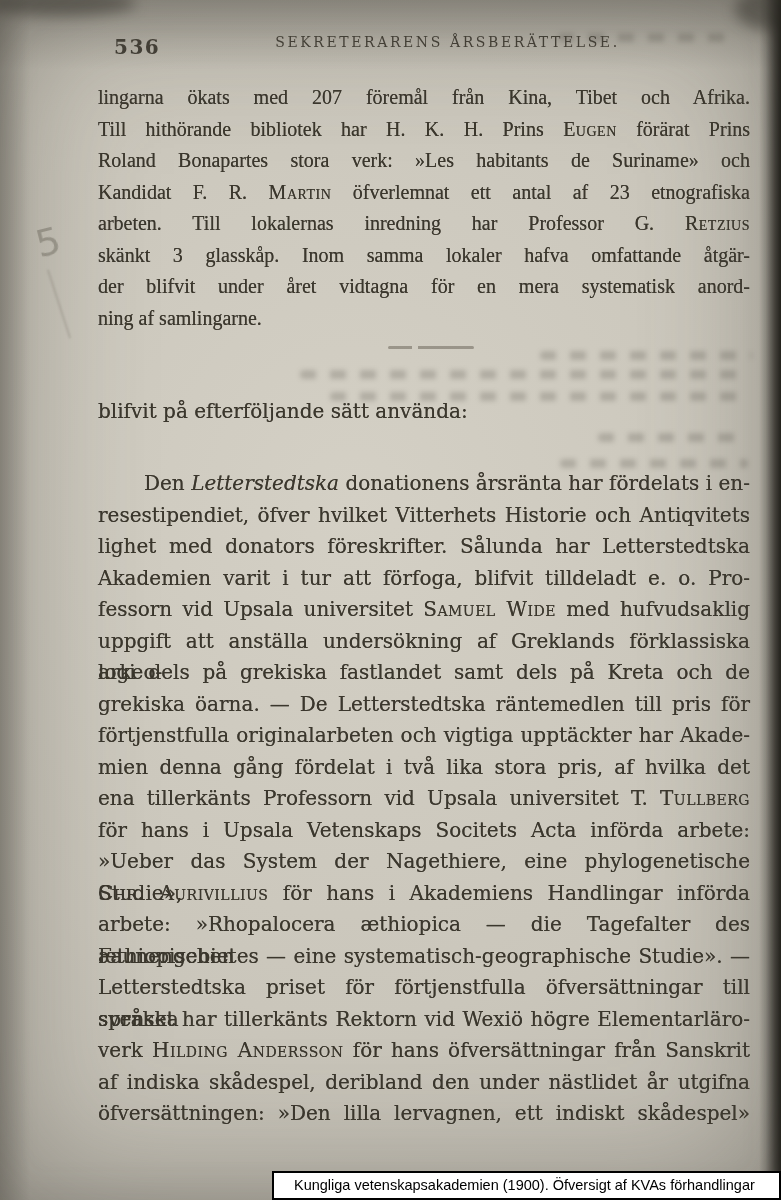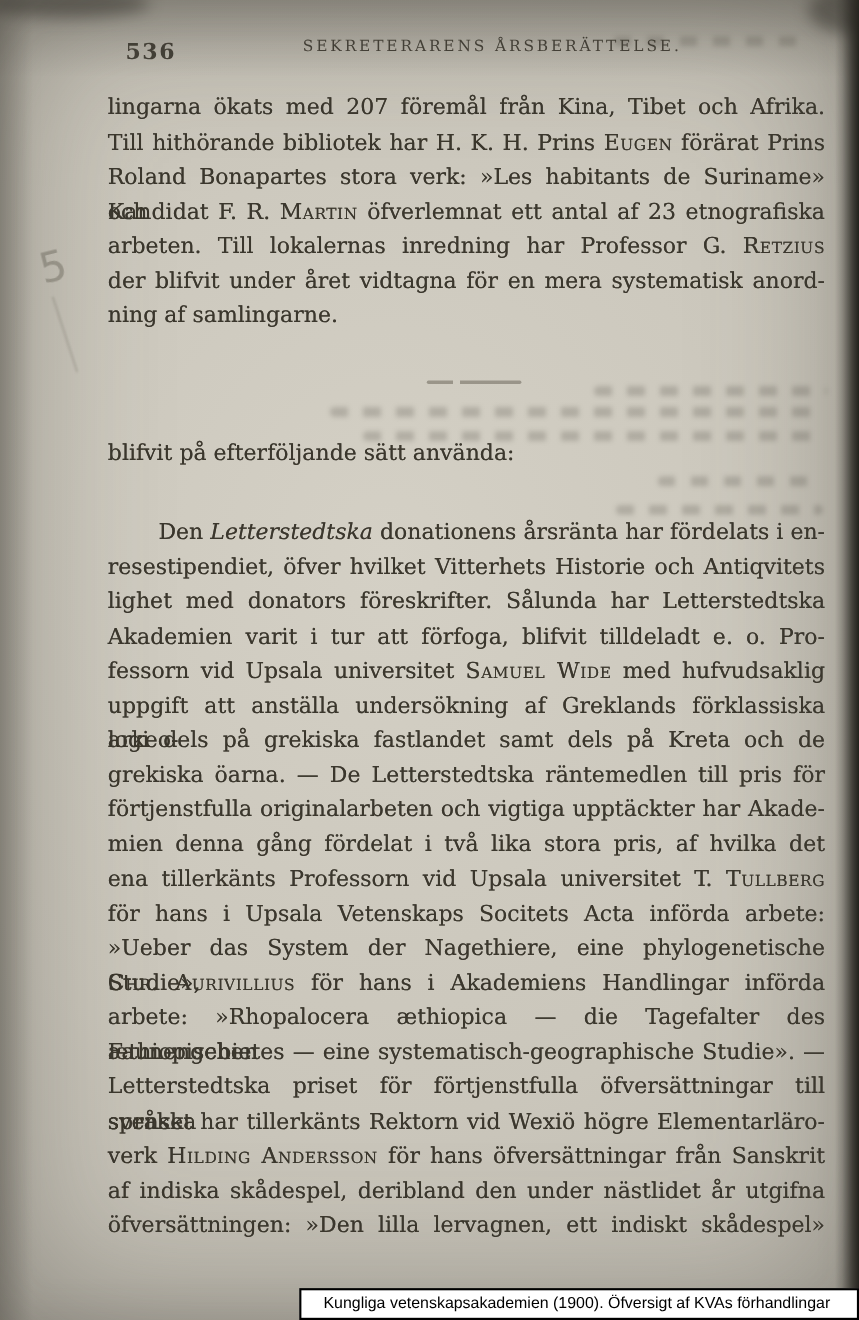--- a/index.html
+++ b/index.html
@@ -20,21 +20,21 @@
   .corner-dark{position:absolute;filter:blur(7px);background:rgba(44,42,36,.5);border-radius:50%;}
   #cd1{left:-14px;top:-10px;width:150px;height:26px;}
   #cd2{left:735px;top:-12px;width:70px;height:42px;}
 
   .running-head{position:absolute;top:34px;left:12px;width:100%;color:#433f36;}
   .pageno{position:absolute;left:102px;top:1px;font-size:20px;font-weight:700;letter-spacing:1.5px;}
   .head-title{display:block;text-align:center;padding-left:46px;font-size:14px;font-weight:400;letter-spacing:2.6px;margin-left:44px;}
 
   .para{position:absolute;left:98px;width:652px;font-size:20px;line-height:31.5px;color:#3b372d;
         text-shadow:0 0 .6px rgba(52,48,40,.75);}
-  #p1{top:82px;} #p2{top:396px;} #p3{top:468px;}
+  #p1{top:82px;font-family:Liberation Serif, serif;} #p2{top:396px;} #p3{top:468px;}
   .line{height:31.5px;text-align:justify;text-align-last:justify;}
   .line.left{text-align-last:left;}
   .line.indent{text-indent:46px;}
   .sc{font-variant:small-caps;letter-spacing:.5px;}
   .i{font-style:italic;}
 
   .divider{position:absolute;top:346px;left:388px;width:86px;height:3px;opacity:.5;filter:blur(.4px);
     background:linear-gradient(90deg,#645e52 0 28%, transparent 28% 35%, #645e52 35% 100%);border-radius:2px;}
 
   .pencil{position:absolute;left:36px;top:220px;font-family:"DejaVu Sans",sans-serif;
@@ -77,20 +77,21 @@
 
   <div class="pencil">5</div>
   <div class="pencil-stroke"></div>
 
   <div class="para" id="p1">
       <div class="line"><span>lingarna ökats med 207 föremål från Kina, Tibet och Afrika.</span></div>
       <div class="line"><span>Till hithörande bibliotek har H. K. H. Prins </span><span class="sc">Eugen</span><span> förärat Prins</span></div>
       <div class="line"><span>Roland Bonapartes stora verk: »Les habitants de Suriname» och</span></div>
       <div class="line"><span>Kandidat F. R. </span><span class="sc">Martin</span><span> öfverlemnat ett antal af 23 etnografiska</span></div>
       <div class="line"><span>arbeten. Till lokalernas inredning har Professor G. </span><span class="sc">Retzius</span></div>
+      <div class="line"><span>skänkt 3 glasskåp. Inom samma lokaler hafva omfattande åtgär-</span></div>
       <div class="line"><span>der blifvit under året vidtagna för en mera systematisk anord-</span></div>
       <div class="line left"><span>ning af samlingarne.</span></div>
     </div>
   <div class="divider"></div>
   <div class="para" id="p2">
       <div class="line left"><span>blifvit på efterföljande sätt använda:</span></div>
     </div>
   <div class="para" id="p3">
       <div class="line indent"><span>Den </span><span class="i">Letterstedtska</span><span> donationens årsränta har fördelats i en-</span></div>
       <div class="line"><span>resestipendiet, öfver hvilket Vitterhets Historie och Antiqvitets</span></div>

